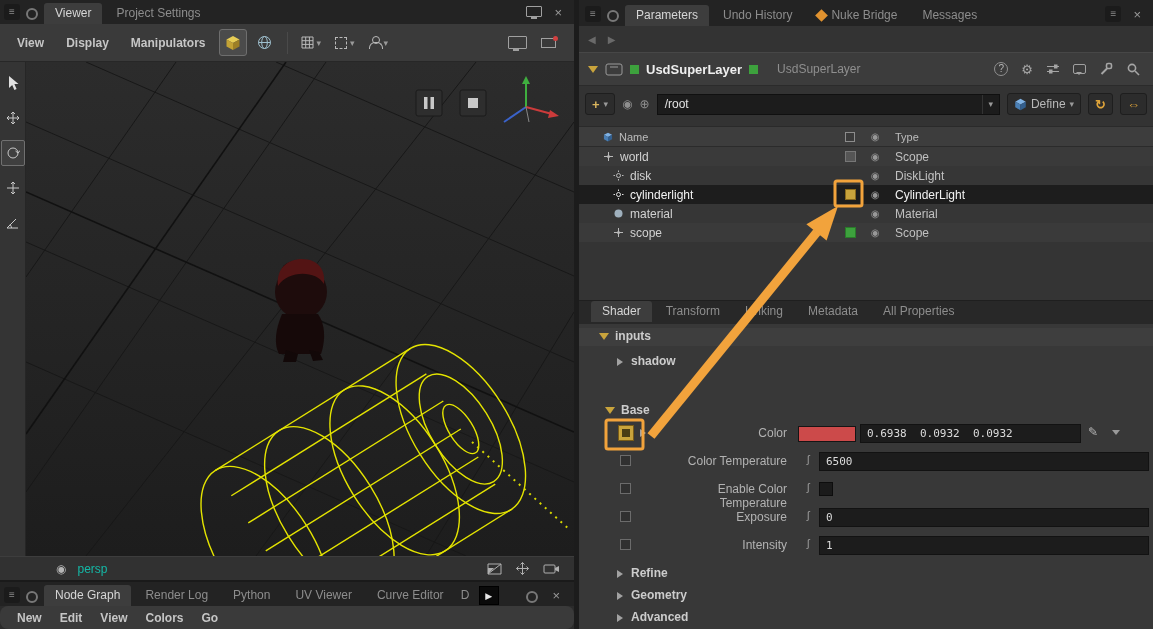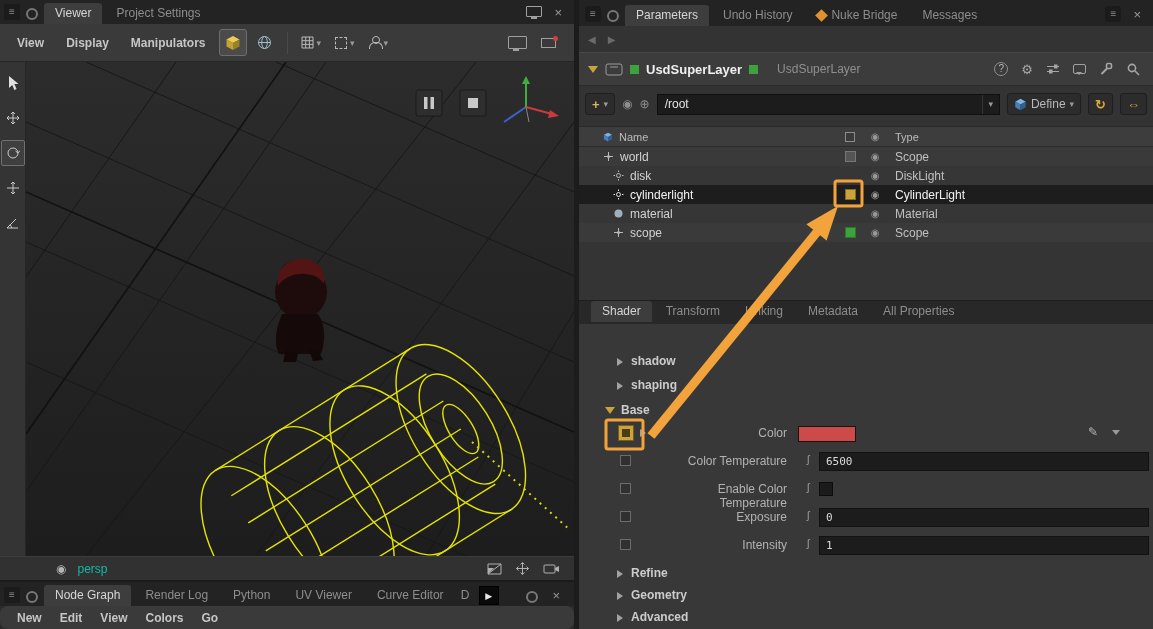--- a/index.html
+++ b/index.html
@@ -548,38 +548,39 @@
 
     <div class="rt-ptabs">
       <div class="tab active">Shader</div>
       <div class="tab">Transform</div>
       <div class="tab">Linking</div>
       <div class="tab">Metadata</div>
       <div class="tab">All Properties</div>
     </div>
 
     <div class="rt-params">
+      <div class="sec sec-inputs">
+        <span class="tri-d"></span>
+        <span class="slabel">inputs</span>
+      </div>
       <div class="sec sec-shadow">
         <span class="tri-r"></span>
         <span class="slabel">shadow</span>
-      </div>
-      <div class="sec sec-shaping">
-        <span class="tri-r"></span>
-        <span class="slabel">shaping</span>
       </div>
       <div class="sec sec-base">
         <span class="tri-d"></span>
         <span class="slabel">Base</span>
       </div>
 
       <div class="prow row-color">
         <span class="pbadge hl"></span>
         <span class="pexp tri-r"></span>
         <span class="plabel">Color</span>
         <span class="pswatch"></span>
+        <span class="pfield">0.6938  0.0932  0.0932</span>
         <span class="ppen">✎</span>
         <span class="pcaret"></span>
       </div>
 
       <div class="prow row-ctemp">
         <span class="pbadge"></span>
         <span class="plabel">Color Temperature</span>
         <span class="plink">ʃ</span>
         <span class="pfield">6500</span>
       </div>

